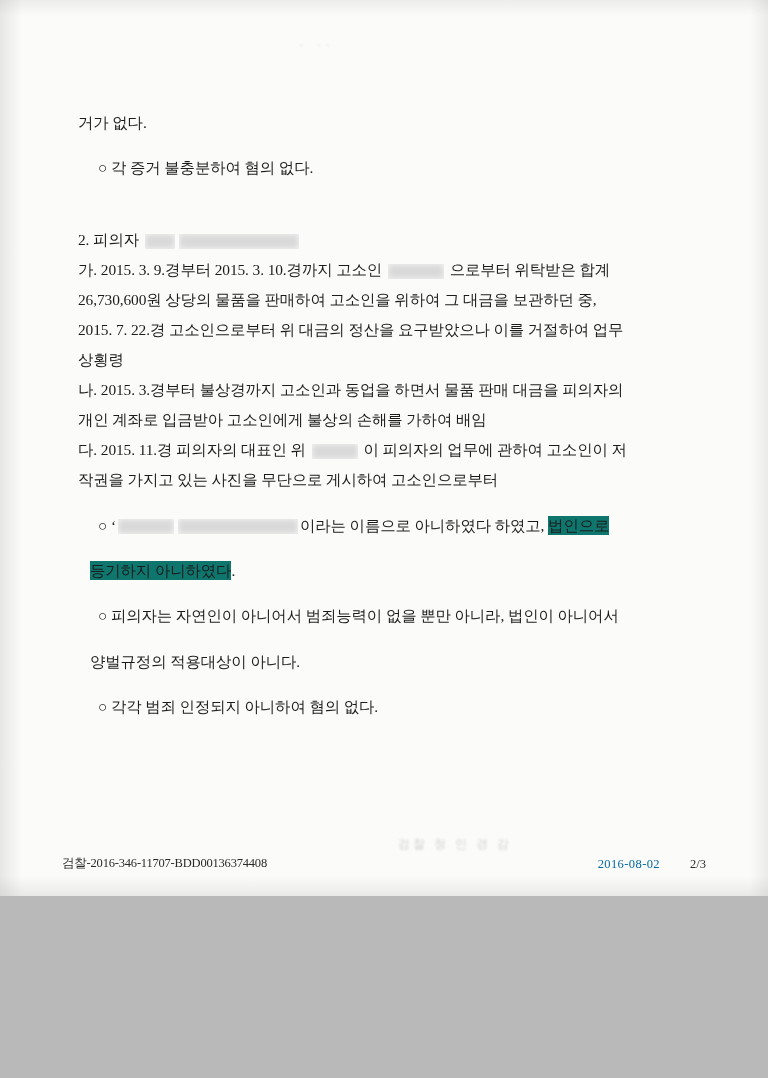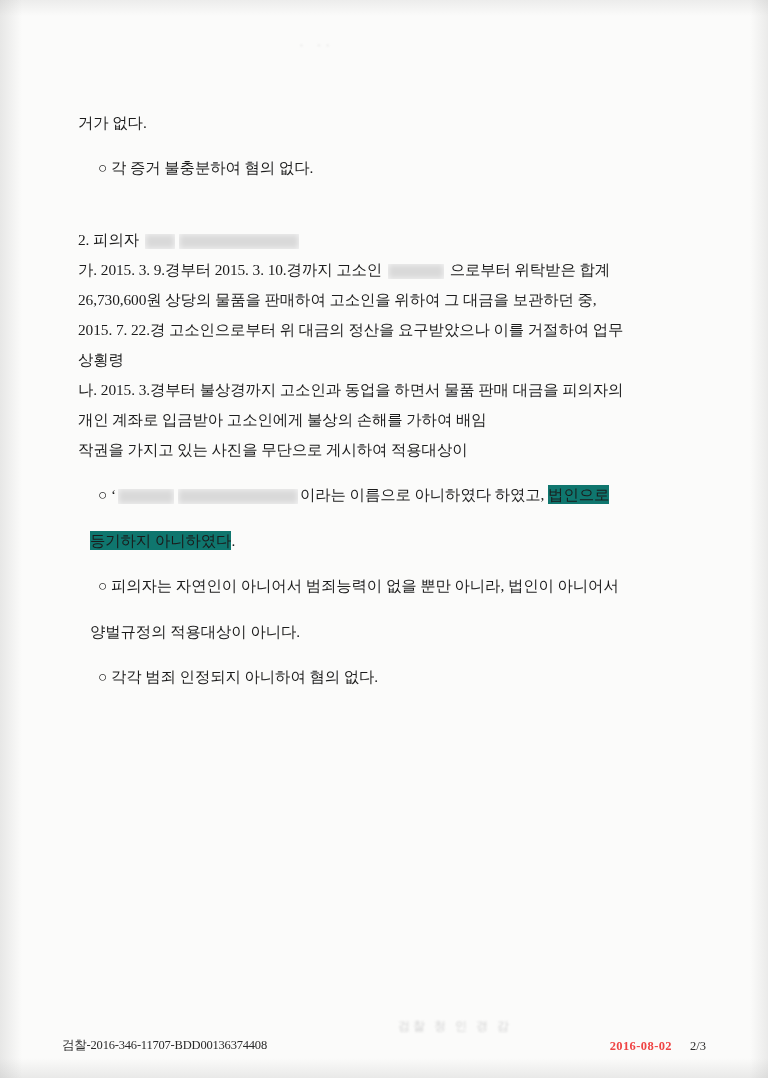--- a/index.html
+++ b/index.html
@@ -6,21 +6,21 @@
     margin: 0;
     padding: 0;
     background: #b9b9b9;
   }
   body {
     font-family: "Liberation Serif", "DejaVu Serif", serif;
   }
   .page {
     position: relative;
     width: 768px;
-    height: 1078px;
+    height: 896px;
     background: #fbfbfa;
     overflow: hidden;
     box-shadow: 0 0 0 1px #e2e2e2;
   }
   
   .page::before {
     content: "";
     position: absolute;
     inset: 0;
     pointer-events: none;
@@ -94,26 +94,25 @@
     position: absolute;
     left: 62px;
     bottom: 0;
     font-size: 12.5px;
     color: #2a2a2a;
     font-family: "Liberation Serif", serif;
     letter-spacing: -0.2px;
   }
   .footer-date {
     position: absolute;
-    right: 96px;
+    right: 108px;
     bottom: 0;
     font-size: 12.5px;
-    color: #ef4444;
+    color: #0369a1;
     letter-spacing: 0.4px;
-    font-weight: bold;
   }
   .footer-page {
     position: absolute;
     right: 62px;
     bottom: 0;
     font-size: 12.5px;
     color: #2a2a2a;
   }
   .stamp-ghost {
     position: absolute;
@@ -155,22 +154,27 @@
       <span>으로부터 위탁받은 합계</span>
     </p>
 
     <p class="para">26,730,600원 상당의 물품을 판매하여 고소인을 위하여 그 대금을 보관하던 중,</p>
     <p class="para">2015. 7. 22.경 고소인으로부터 위 대금의 정산을 요구받았으나 이를 거절하여 업무</p>
     <p class="para">상횡령</p>
 
     <p class="para">나. 2015. 3.경부터 불상경까지 고소인과 동업을 하면서 물품 판매 대금을 피의자의</p>
     <p class="para">개인 계좌로 입금받아 고소인에게 불상의 손해를 가하여 배임</p>
 
+    <p class="para">
+      <span>다. 2015. 11.경 피의자의 대표인 위</span>
+      <span class="redact r3"></span>
+      <span>이 피의자의 업무에 관하여 고소인이 저</span>
+    </p>
 
-    <p class="para">작권을 가지고 있는 사진을 무단으로 게시하여 적용대상이</p>
+    <p class="para">작권을 가지고 있는 사진을 무단으로 게시하여 고소인으로부터</p>
 
     <p class="bullet-line">
       <span>○ ‘</span><span class="redact r2"></span><span class="redact r5"></span><span>이라는 이름으로 아니하였다 하였고,</span>
       <span class="hl">법인으로</span>
     </p>
 
     <p class="hang">
       <span class="hl">등기하지 아니하였다</span><span>.</span>
     </p>
 

